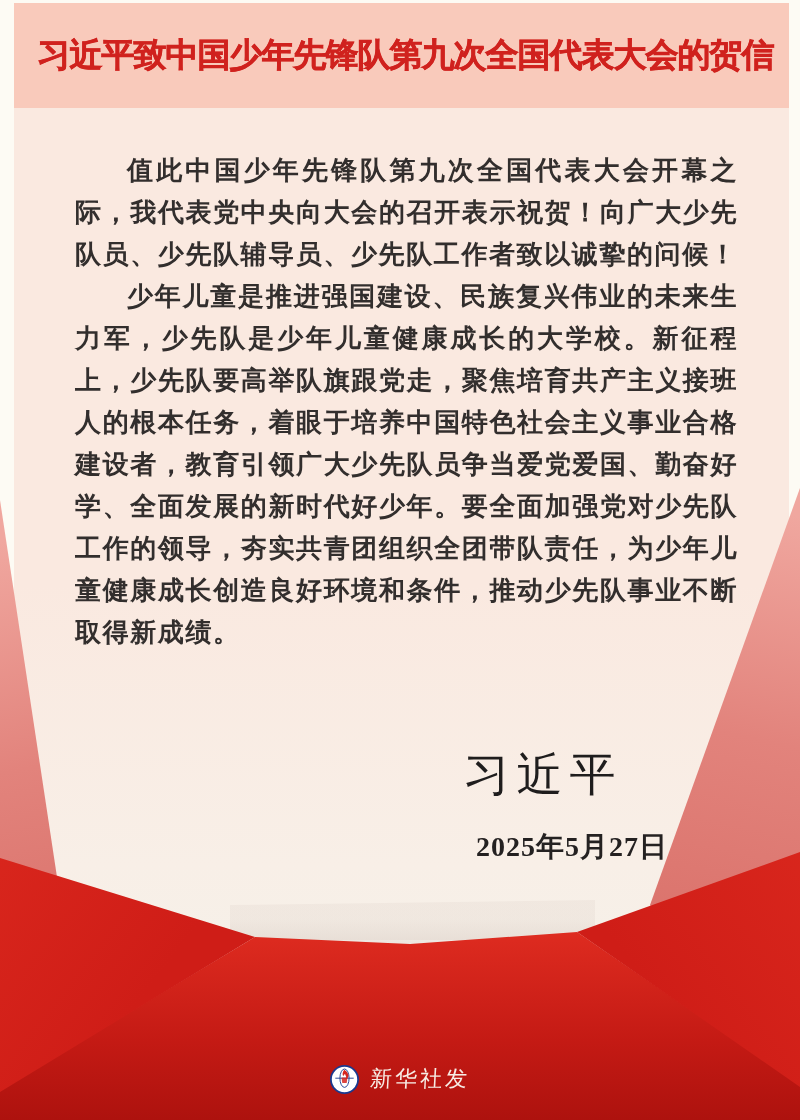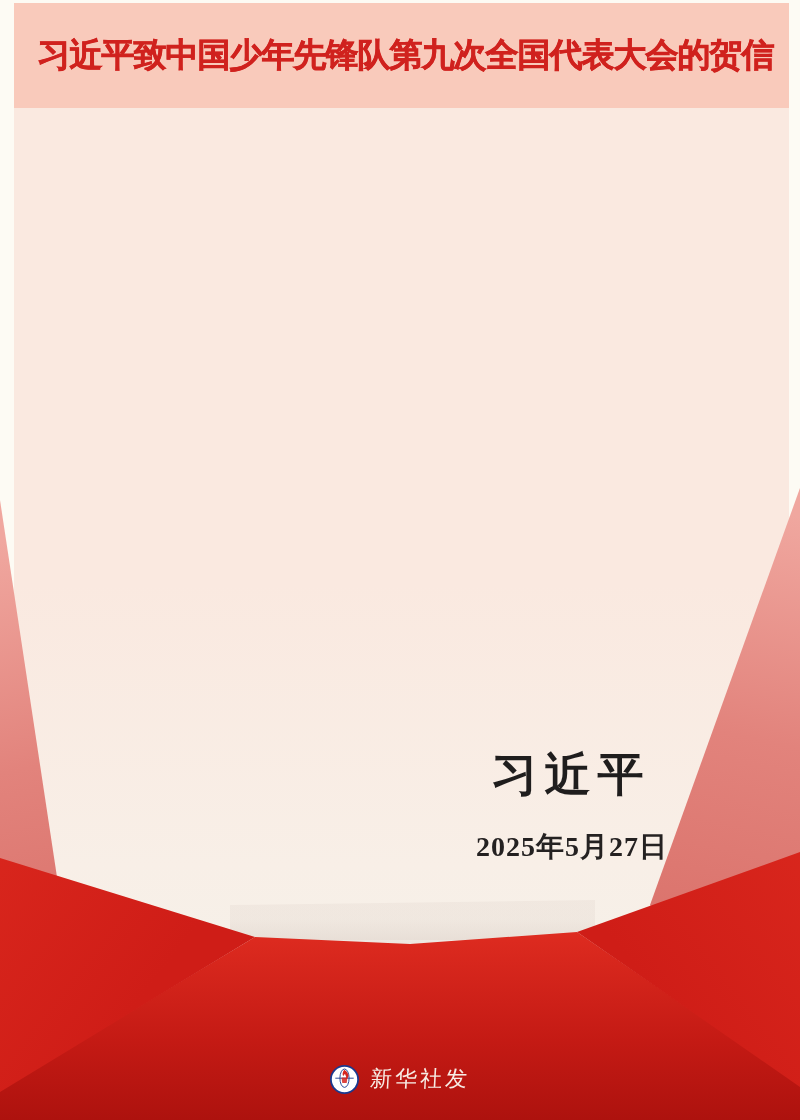--- a/index.html
+++ b/index.html
@@ -46,26 +46,26 @@
     line-height: 42px;
     letter-spacing: 1.6px;
     color: #322e2d;
     font-weight: 700;
     text-align: justify;
   }
   .letter-body p { margin: 0; text-indent: 2em; }
   
   .signature {
     position: absolute;
-    left: 486px; top: 744px;
+    left: 458px; top: 744px;
     width: 170px;
     z-index: 2;
     text-align: center;
     font-size: 46px;
-    font-weight: 700;
+    font-weight: 400;
     color: #1f1d1d;
     letter-spacing: 7px;
     white-space: nowrap;
   }
   .date-line {
     position: absolute;
     left: 467px; top: 820px;
     width: 210px;
     z-index: 2;
     text-align: center;
@@ -132,20 +132,22 @@
 
 <div class="canvas">
 
   <div class="letter-paper"></div>
 
   <div class="title-banner">
     <div class="letter-title">习近平致中国少年先锋队第九次全国代表大会的贺信</div>
   </div>
 
   <div class="letter-body">
+    <p>值此中国少年先锋队第九次全国代表大会开幕之际，我代表党中央向大会的召开表示祝贺！向广大少先队员、少先队辅导员、少先队工作者致以诚挚的问候！</p>
+    <p>少年儿童是推进强国建设、民族复兴伟业的未来生力军，少先队是少年儿童健康成长的大学校。新征程上，少先队要高举队旗跟党走，聚焦培育共产主义接班人的根本任务，着眼于培养中国特色社会主义事业合格建设者，教育引领广大少先队员争当爱党爱国、勤奋好学、全面发展的新时代好少年。要全面加强党对少先队工作的领导，夯实共青团组织全团带队责任，为少年儿童健康成长创造良好环境和条件，推动少先队事业不断取得新成绩。</p>
   </div>
 
   <div class="signature">习近平</div>
   <div class="date-line">2025年5月27日</div>
 
   <div class="env flap-pink-left"></div>
   <div class="env flap-pink-right"></div>
   <div class="env paper-shadow"></div>
   <div class="env env-front-floor"></div>
   <div class="env env-front-left"></div>

